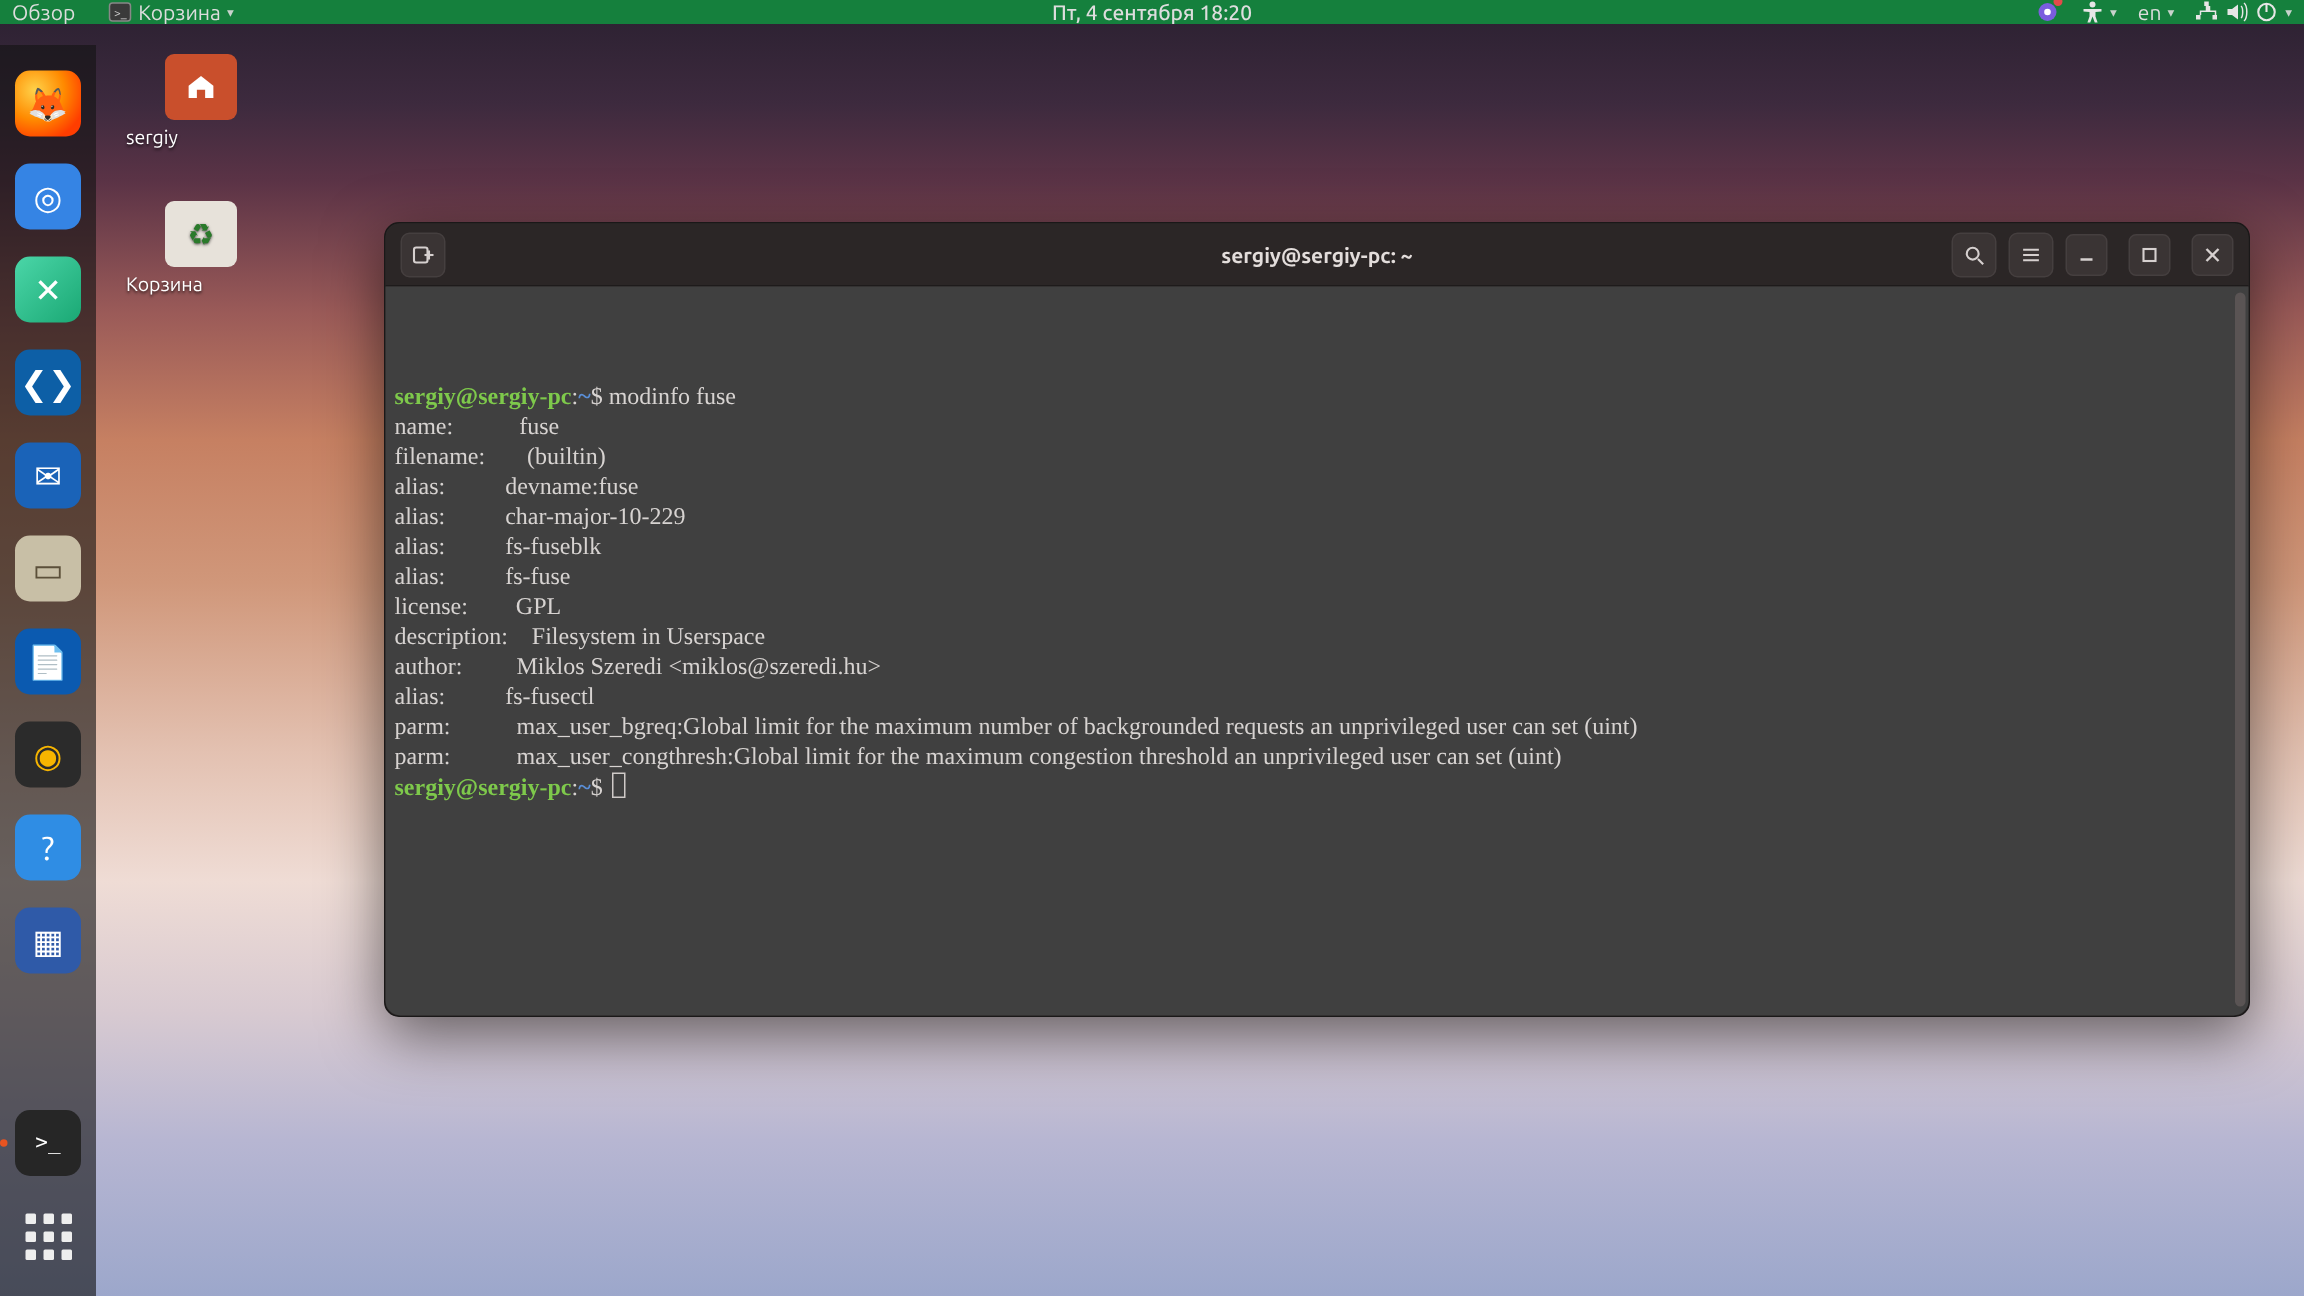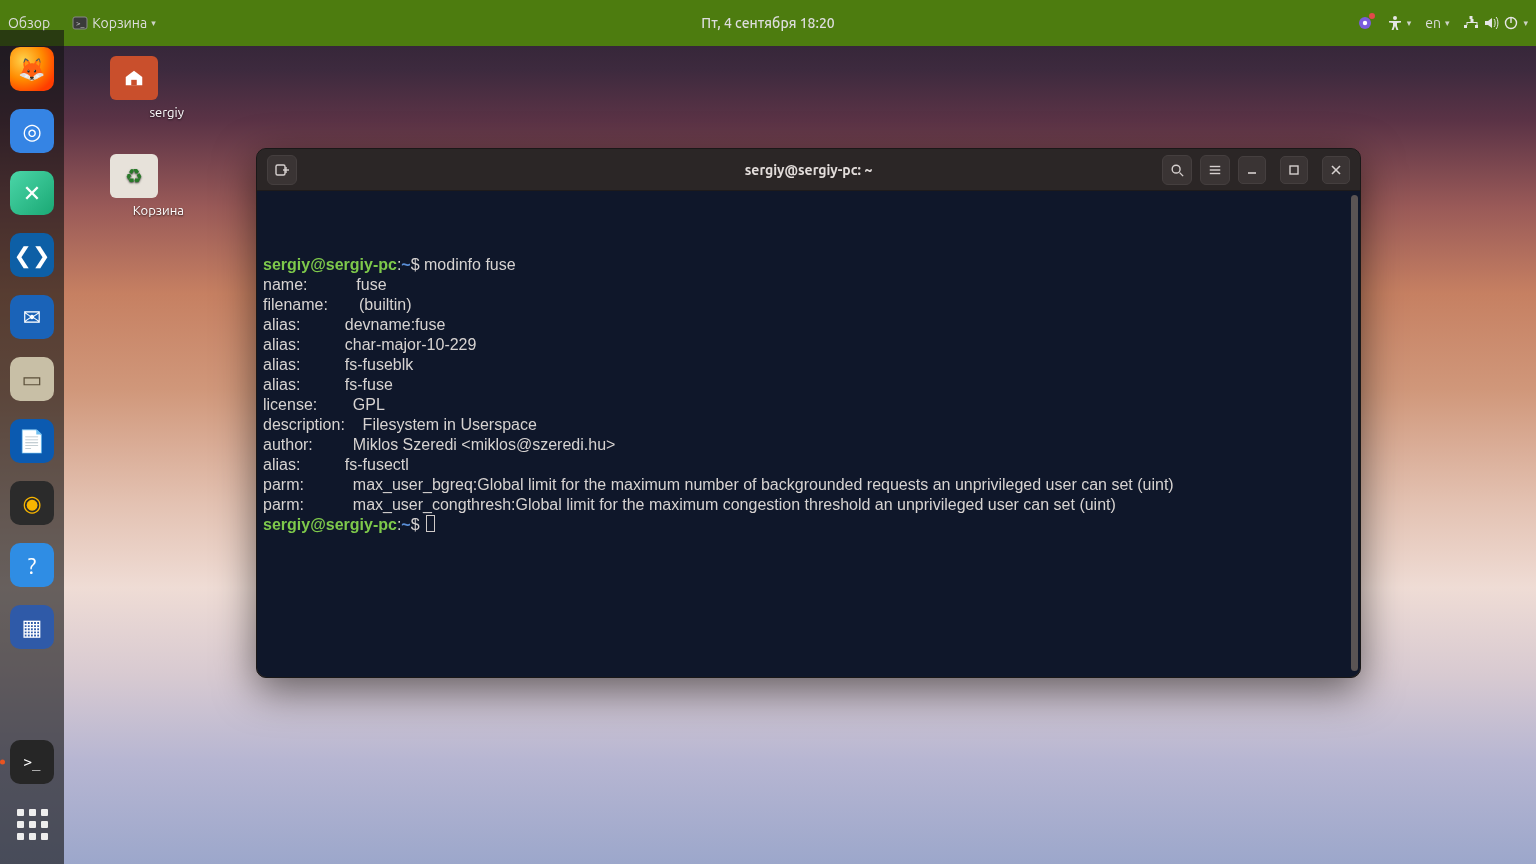--- a/index.html
+++ b/index.html
@@ -10,22 +10,22 @@
         #2a2030 0%, #3d2a3e 8%, #5b3346 14%,
         #9a5a58 24%, #c68062 34%, #d0977a 45%,
         #e3c1b1 58%, #efdcd5 68%, #d8cad1 78%,
         #b7b6d2 88%, #9ca7cb 100%);
     position:relative;
     color:#e6e6e6;
   }
 
   
   .topbar{
-    position:absolute; left:0; right:0; top:0; height:46px;
-    background:#4d7c0f; display:flex; align-items:center;
+    position:absolute; left:0; right:0; top:0; height:16px;
+    background:#15803d; display:flex; align-items:center;
     font-size:14px; color:#ddd; padding:0 8px;
   }
   .topbar .center{
     position:absolute; left:50%; transform:translateX(-50%);
     font-weight:500;
   }
   .topbar .right{ margin-left:auto; display:flex; align-items:center; gap:14px; }
   .tb-item{ display:flex; align-items:center; gap:4px; cursor:pointer; }
   .chev{ font-size:9px; opacity:.9; }
   .topbar svg{ display:block; }
@@ -69,38 +69,37 @@
   .di-vbox    { background:#2f5aa8; }
   .di-term    { background:#262626; font-family:monospace;font-size:14px;}
   .apps-grid  { color:#eee; display:grid; grid-template-columns:repeat(3,7px); grid-auto-rows:7px; gap:5px;}
   .apps-grid span{ background:#eee; width:7px;height:7px; display:block; border-radius:1px;}
 
   
   .desktop{
     position:absolute; left:64px; top:30px; right:0; bottom:0;
   }
   .dicon{
-    position:absolute; width:100px; text-align:right;
+    position:absolute; width:100px; text-align:left;
     color:#fff; font-size:13px; text-shadow:0 1px 2px rgba(0,0,0,.7);
     cursor:pointer;
-    margin-top:20px;
   }
   .dicon .box{
     width:48px;height:44px; margin:0 auto 4px; border-radius:6px;
     display:flex;align-items:center;justify-content:center;
     background:#e7e2da; color:#555;
   }
   .dicon.home .box{ background:#c94f2c; color:#fff;}
   .dicon.trash .box{ background:#e7e2da; color:#2a7a2a; font-size:20px;}
   .dicon.cfg .box{ background:#efece6;}
   .dicon .lbl{ line-height:1.25; }
 
   
   .window{
-    position:absolute; left:192px; top:118px; width:1105px; height:530px;
+    position:absolute; left:192px; top:118px; width:1244px; height:530px;
     background:#2e2a2a; border-radius:10px;
     box-shadow:0 12px 40px rgba(0,0,0,.55);
     display:flex; flex-direction:column;
     border:1px solid #1a1818;
   }
   .titlebar{
     height:42px; background:#2b2626; border-bottom:1px solid #1e1b1b;
     border-radius:10px 10px 0 0;
     display:flex; align-items:center; padding:0 6px; position:relative;
   }
@@ -110,22 +109,22 @@
     color:#ddd; cursor:pointer; border:1px solid #453f3f;
   }
   .win-title{
     position:absolute; left:50%; transform:translateX(-50%);
     color:#e3dddb; font-weight:600; font-size:14px;
   }
   .win-ctrls{ margin-left:auto; display:flex; gap:6px;}
   .win-ctrls .tb-btn{ width:28px;height:28px; border-radius:5px; }
 
   .termbody{
-    flex:1; background:#0f172a; border-radius:0 0 10px 10px;
-    font-family:Liberation Sans, sans-serif;
+    flex:1; background:#404040; border-radius:0 0 10px 10px;
+    font-family:Liberation Serif, serif;
     font-size:16px; line-height:20px; color:#d7d3d1;
     padding:4px 6px; white-space:pre-wrap; overflow:hidden;
     position:relative;
   }
   .termbody .scrollbar{
     position:absolute; right:2px; top:4px; width:7px; height:476px;
     background:#5a5454; border-radius:4px;
   }
   .ps-user{ color:#7ec94b; font-weight:bold;}
   .ps-path{ color:#5a8ed6; font-weight:bold;}

